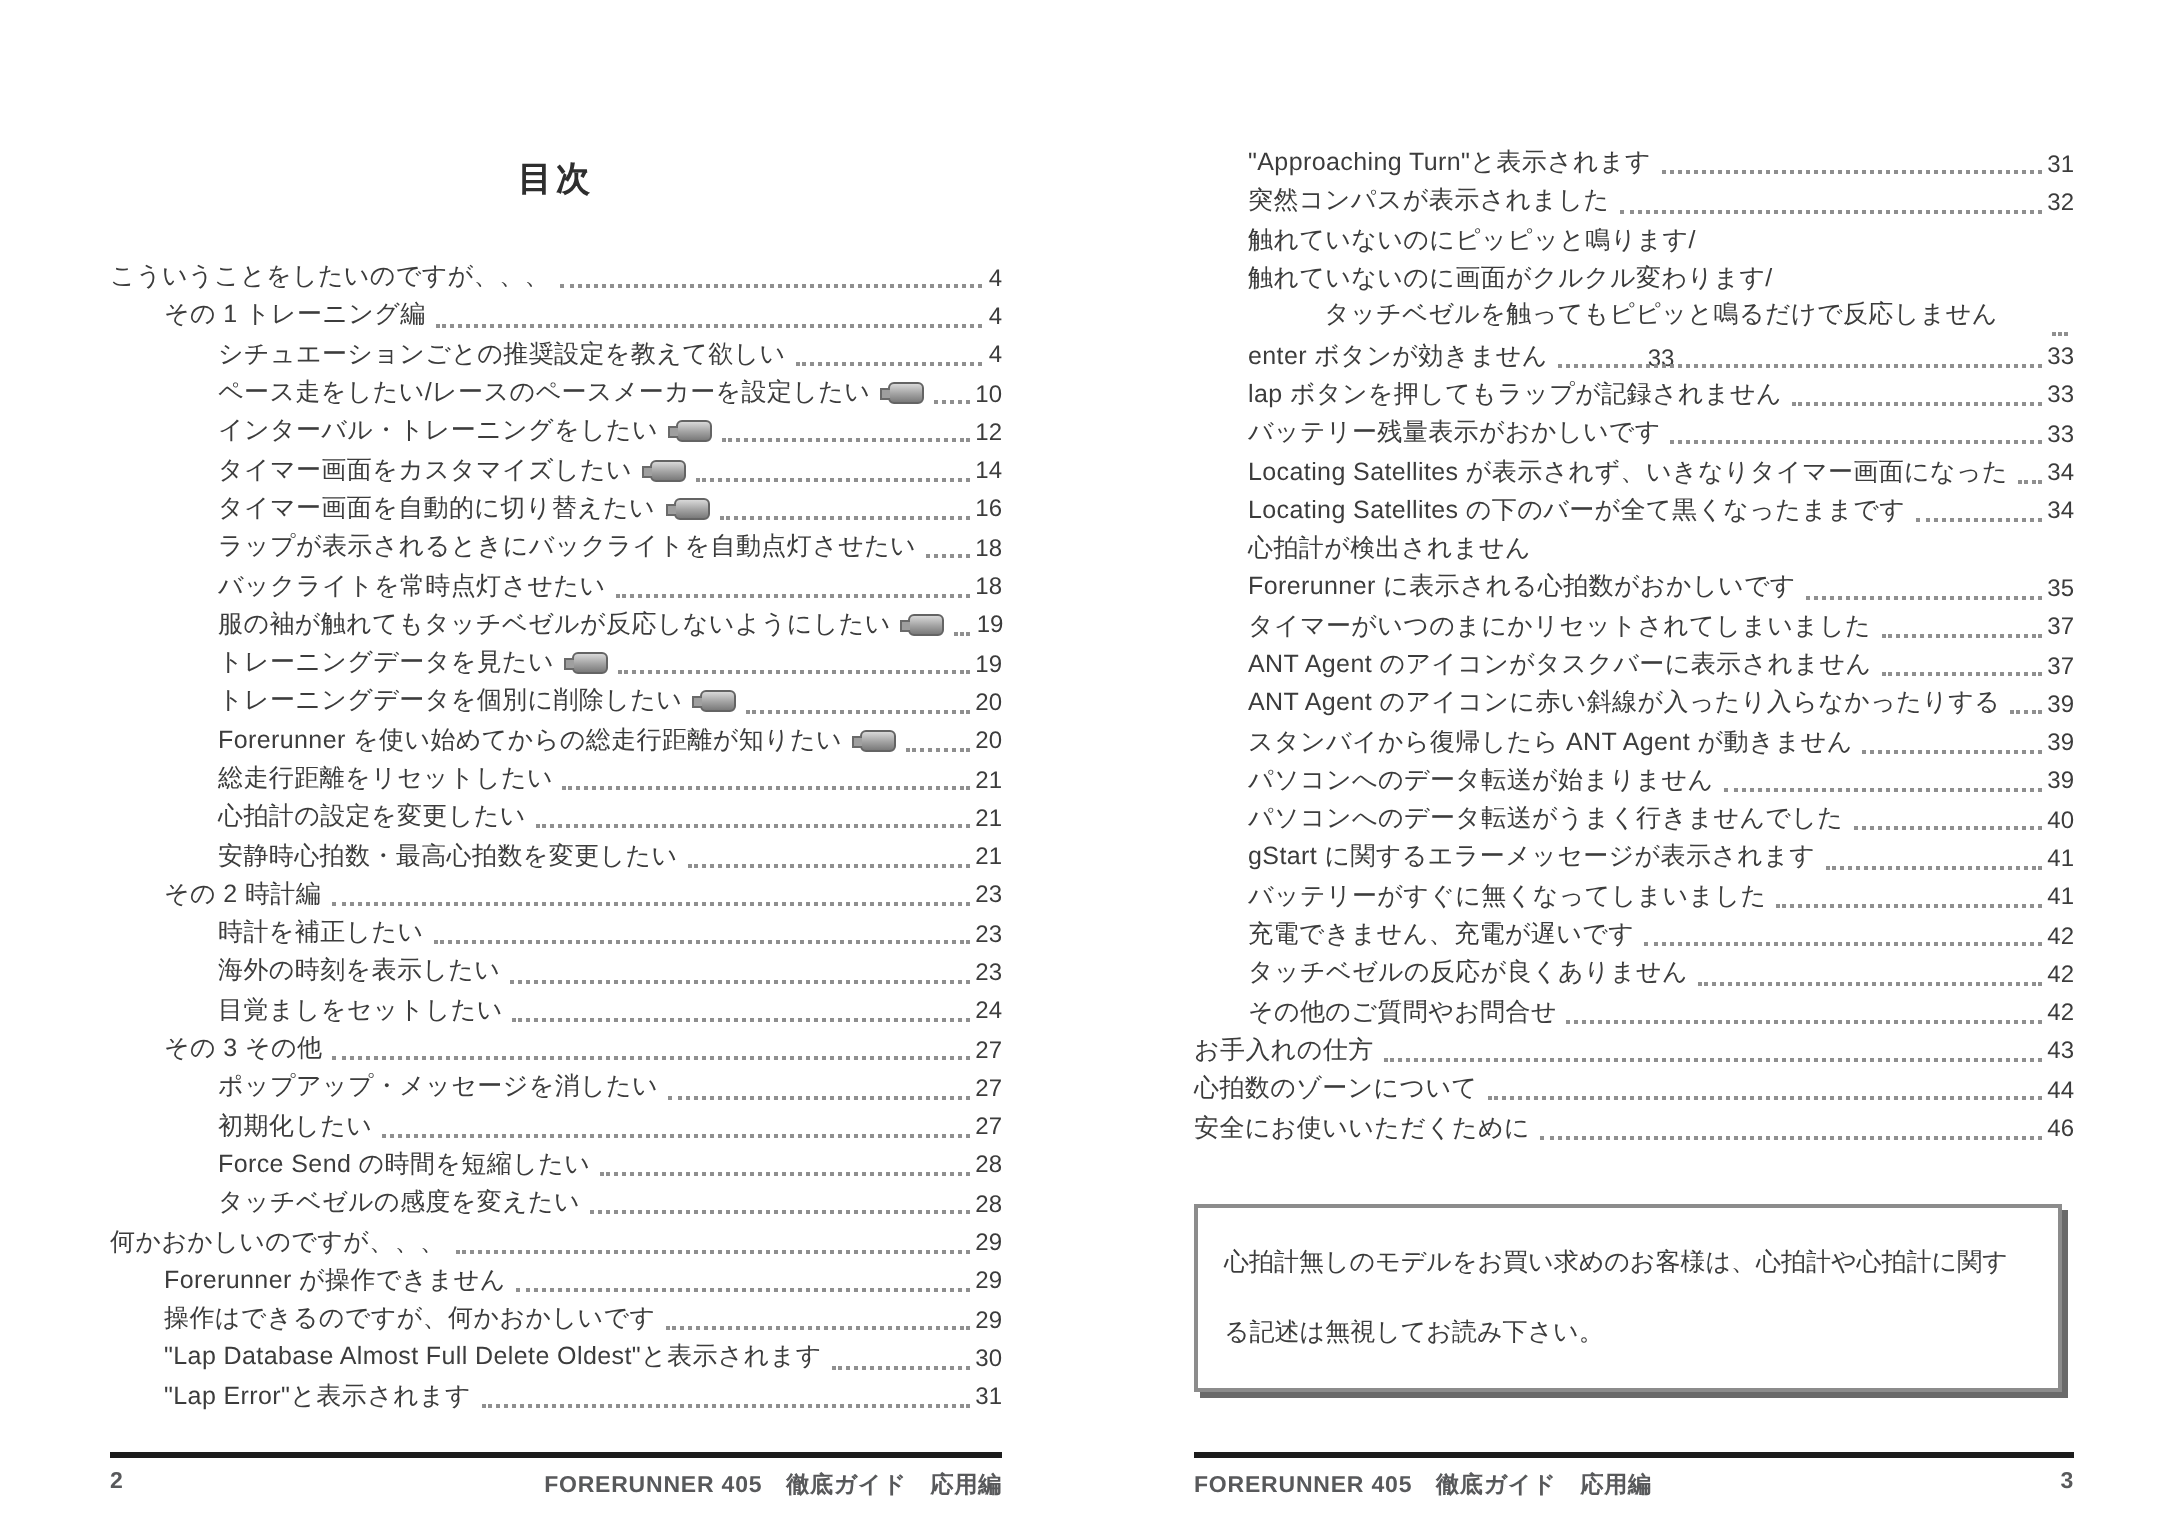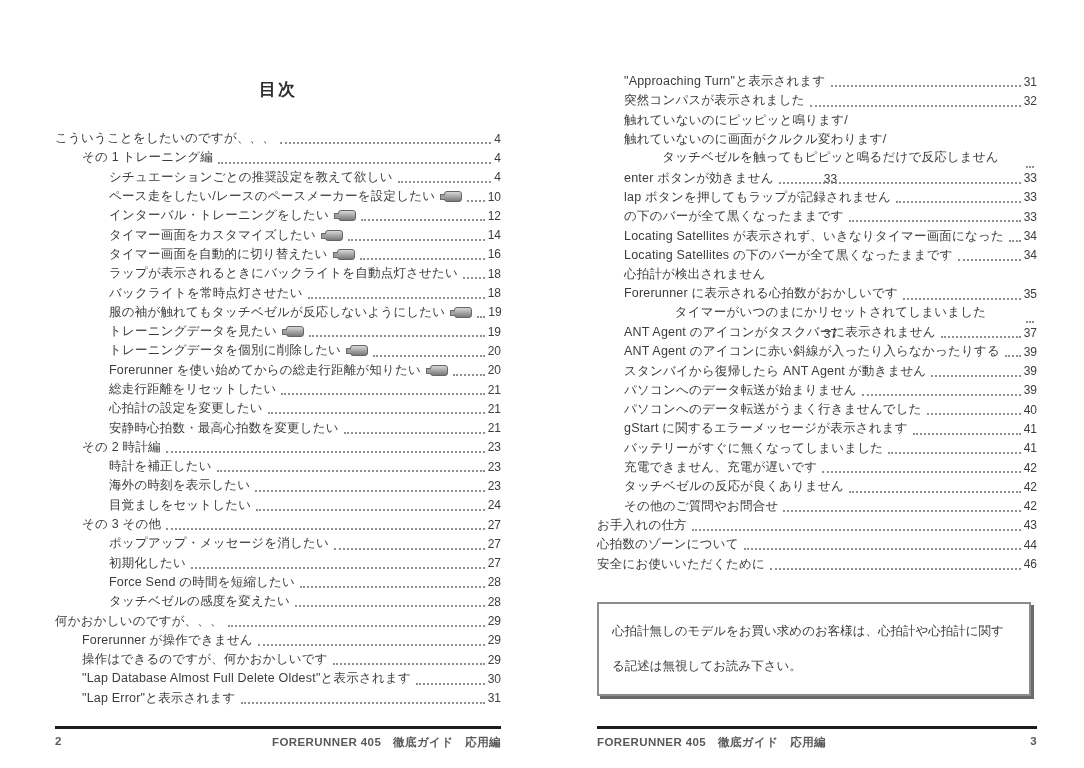--- a/index.html
+++ b/index.html
@@ -316,21 +316,21 @@
   </div>
 
   <div class="row" style="padding-left: 27px;">
     <span class="row-text">lap ボタンを押してもラップが記録されません</span>
 
     <span class="leader"></span>
     <span class="pg">33</span>
   </div>
 
   <div class="row" style="padding-left: 27px;">
-    <span class="row-text">の下のバーが全て黒くなったままです</span>
+    <span class="row-text">バッテリー残量表示がおかしいです</span>
 
     <span class="leader"></span>
     <span class="pg">33</span>
   </div>
 
   <div class="row" style="padding-left: 27px;">
     <span class="row-text">Locating Satellites が表示されず、いきなりタイマー画面になった</span>
 
     <span class="leader"></span>
     <span class="pg">34</span>
@@ -348,21 +348,21 @@
 
   </div>
 
   <div class="row" style="padding-left: 27px;">
     <span class="row-text">Forerunner に表示される心拍数がおかしいです</span>
 
     <span class="leader"></span>
     <span class="pg">35</span>
   </div>
 
-  <div class="row" style="padding-left: 27px; flex-direction: column;">
+  <div class="row" style="padding-left: 27px;">
     <span class="row-text">タイマーがいつのまにかリセットされてしまいました</span>
 
     <span class="leader"></span>
     <span class="pg">37</span>
   </div>
 
   <div class="row" style="padding-left: 27px;">
     <span class="row-text">ANT Agent のアイコンがタスクバーに表示されません</span>
 
     <span class="leader"></span>

